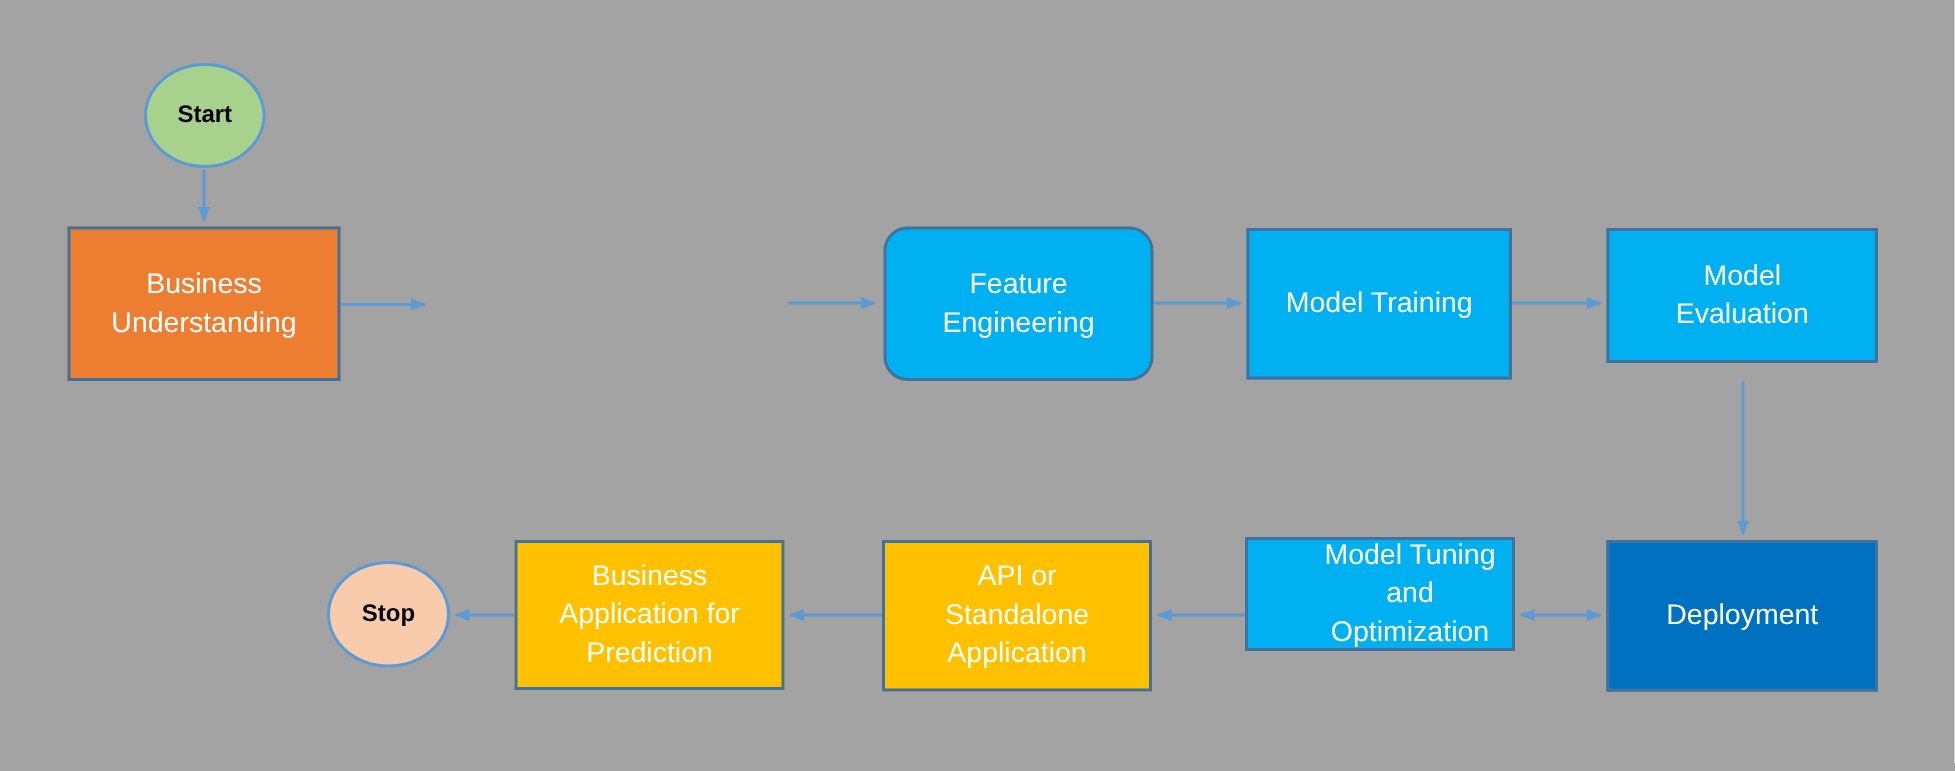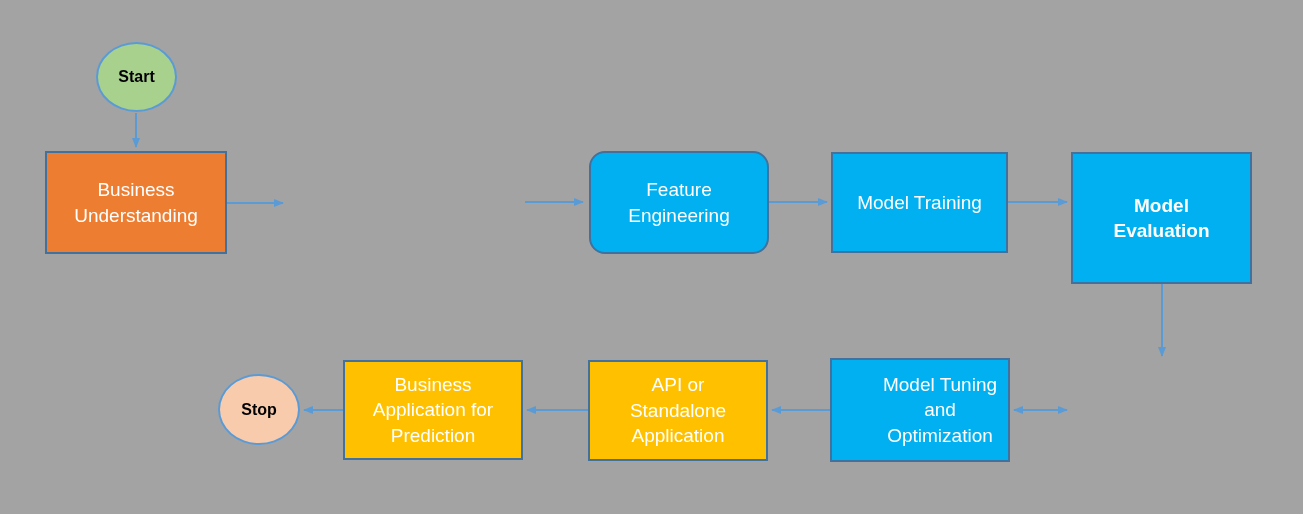--- a/index.html
+++ b/index.html
@@ -49,23 +49,23 @@
     color: #000000;
     font-size: 16px;
     font-weight: 700;
   }
   
   #n-start { left: 96px;  top: 42px;  width: 81px;  height: 70px; }
   #n-bu    { left: 45px;  top: 151px; width: 182px; height: 103px; }
   #n-da    { left: 287px; top: 150px; width: 238px; height: 105px; }
   #n-fe    { left: 589px; top: 151px; width: 180px; height: 103px; border-radius: 16px; }
   #n-mt    { left: 831px; top: 152px; width: 177px; height: 101px; }
-  #n-me    { left: 1071px;top: 152px; width: 181px; height: 132px; font-weight: bold; }
+  #n-me    { left: 1071px;top: 152px; width: 181px; height: 90px; }
   #n-dep   { left: 1071px;top: 360px; width: 181px; height: 101px; }
-  #n-mtu   { left: 830px; top: 358px; width: 180px; height: 104px; padding-left: 40px; }
+  #n-mtu   { left: 830px; top: 358px; width: 180px; height: 76px; padding-left: 40px; }
   #n-api   { left: 588px; top: 360px; width: 180px; height: 101px; }
   #n-ba    { left: 343px; top: 360px; width: 180px; height: 100px; }
   #n-stop  { left: 218px; top: 374px; width: 82px;  height: 71px; }
 </style>
 </head>
 <body>
 
 <div class="canvas">
 
   <svg class="arrow-layer" width="1303" height="514" viewBox="0 0 1303 514">
@@ -104,20 +104,23 @@
 
   <div id="n-mt" class="node rect" style="background-color: rgb(0, 176, 240);">
     <span class="lbl" style="color: rgb(255, 255, 255); text-align: center;">Model Training</span>
   </div>
 
   <div id="n-me" class="node rect" style="background-color: rgb(0, 176, 240);">
     <span class="lbl" style="color: rgb(255, 255, 255);">Model
 Evaluation</span>
   </div>
 
+  <div id="n-dep" class="node rect" style="background-color: rgb(0, 112, 192);">
+    <span class="lbl" style="color: rgb(255, 255, 255);">Deployment</span>
+  </div>
 
   <div id="n-mtu" class="node rect" style="background-color: rgb(0, 176, 240);">
     <span class="lbl" style="color: rgb(255, 255, 255);">Model Tuning
 and
 Optimization</span>
   </div>
 
   <div id="n-api" class="node rect" style="background-color: rgb(255, 192, 0);">
     <span class="lbl" style="color: rgb(255, 255, 255);">API or
 Standalone

